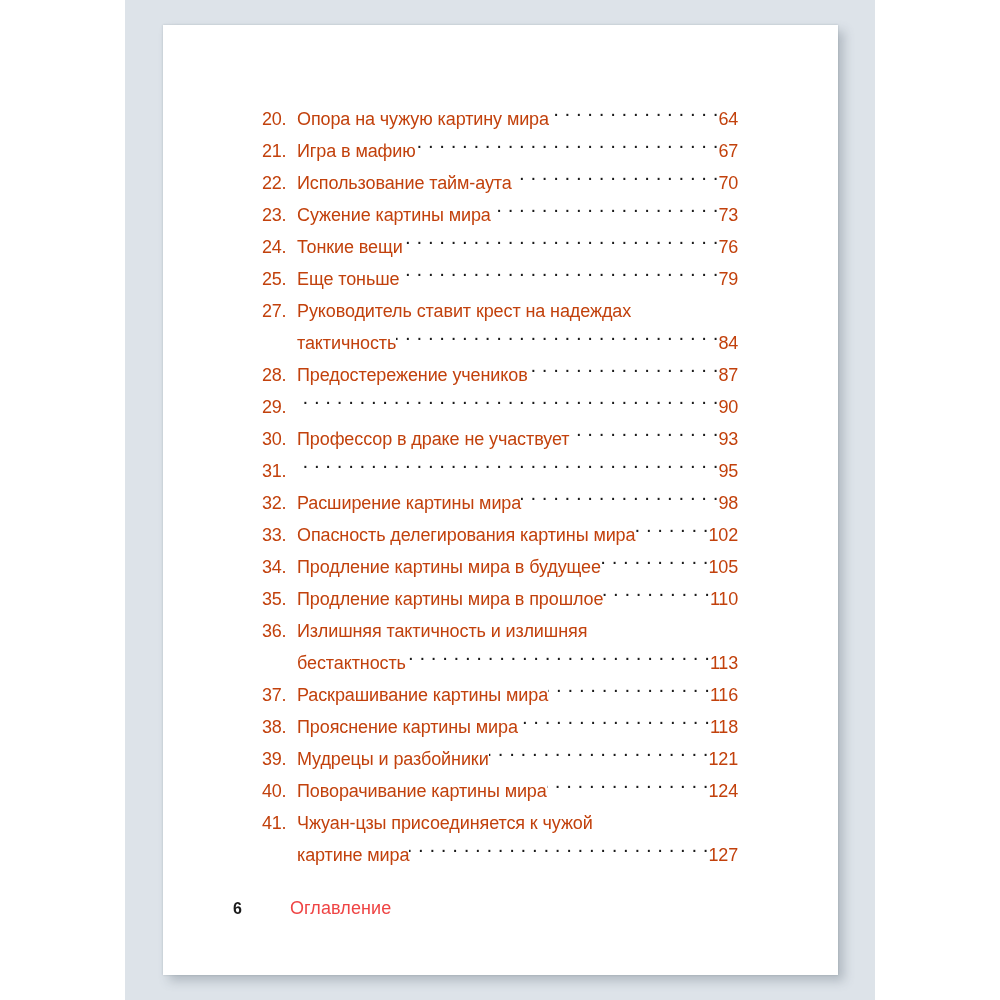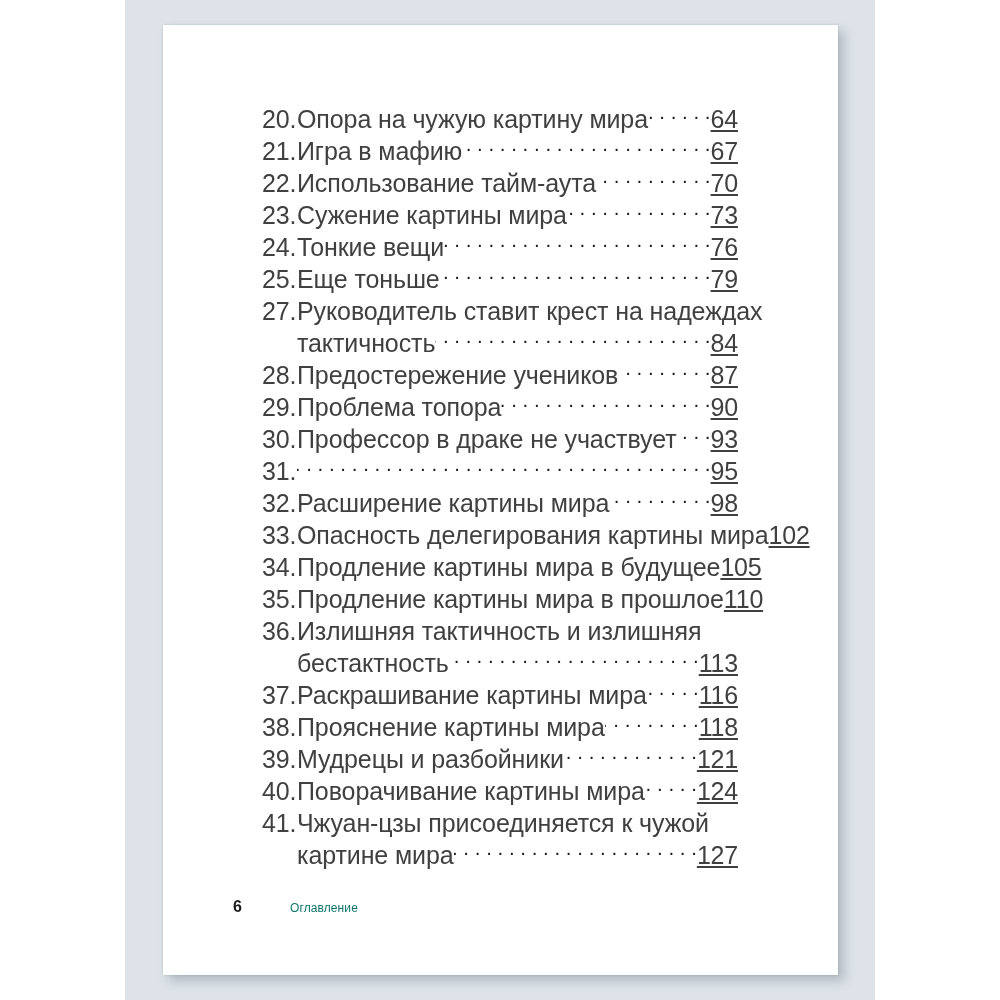--- a/index.html
+++ b/index.html
@@ -46,23 +46,23 @@
   }
 
   .toc-entry {
     position: relative;
     margin: 0 0 0 0;
   }
 
   .toc-line {
     display: flex;
     align-items: baseline;
-    font-size: 25px;
+    font-size: 18px;
     line-height: 32px;
-    color: #404040;
+    color: #c2410c;
     white-space: nowrap;
   }
 
   .toc-num {
     flex: 0 0 auto;
     width: 35px;
     text-align: left;
     letter-spacing: -0.2px;
   }
 
@@ -89,21 +89,20 @@
     letter-spacing: 0px;
     font-size: 20.5px;
     color: #1b1b1b;
   }
 
   .toc-page {
     flex: 0 0 auto;
     text-align: right;
     letter-spacing: -0.2px;
     padding-left: 0px;
-    text-decoration: underline;
   }
 
   
   .toc-line.cont .toc-num {
     width: 35px;
   }
 
   
   .toc-line.nodots .leader { visibility: hidden; }
   .toc-line.nodots .toc-page { visibility: hidden; }
@@ -117,22 +116,22 @@
     align-items: baseline;
     font-size: 15px;
     color: #1b1b1b;
   }
   #footer-pageno {
     font-weight: bold;
     width: 57px;
     font-size: 16px;
   }
   #footer-label {
-    font-size: 12px;
-    color: #0f766e;
+    font-size: 18px;
+    color: #ef4444;
     letter-spacing: 0.1px;
   }
 </style>
 </head>
 <body>
 
 <div id="backdrop"></div>
 
 <div id="page">
 
@@ -203,21 +202,20 @@
         <div class="toc-line">
           <span class="toc-num">28.</span>
           <span class="toc-title">Предостережение учеников</span>
           <span class="leader"></span>
           <span class="toc-page">87</span>
         </div>
       </div>
       <div class="toc-entry">
         <div class="toc-line">
           <span class="toc-num">29.</span>
-          <span class="toc-title">Проблема топора</span>
           <span class="leader"></span>
           <span class="toc-page">90</span>
         </div>
       </div>
       <div class="toc-entry">
         <div class="toc-line">
           <span class="toc-num">30.</span>
           <span class="toc-title">Профессор в драке не участвует</span>
           <span class="leader"></span>
           <span class="toc-page">93</span>

